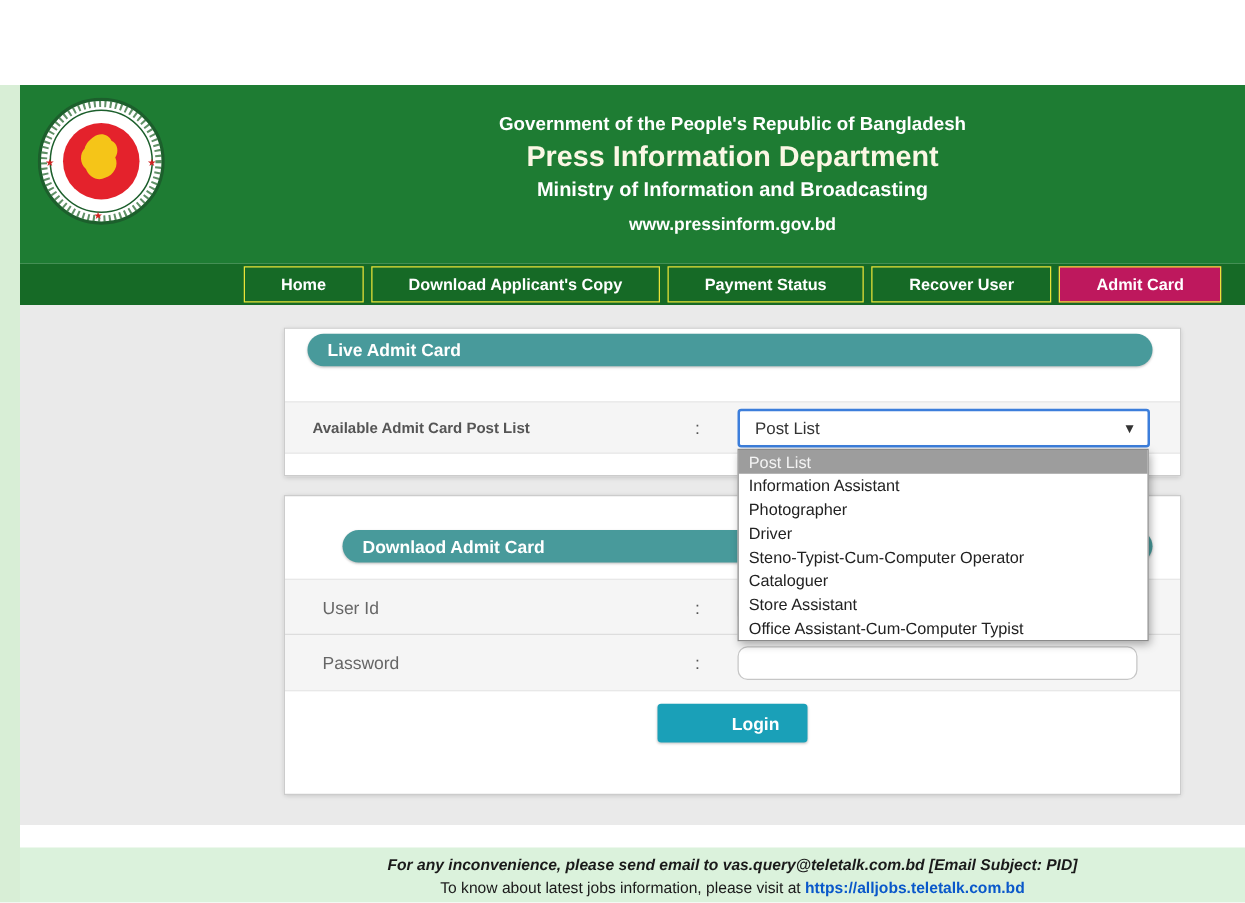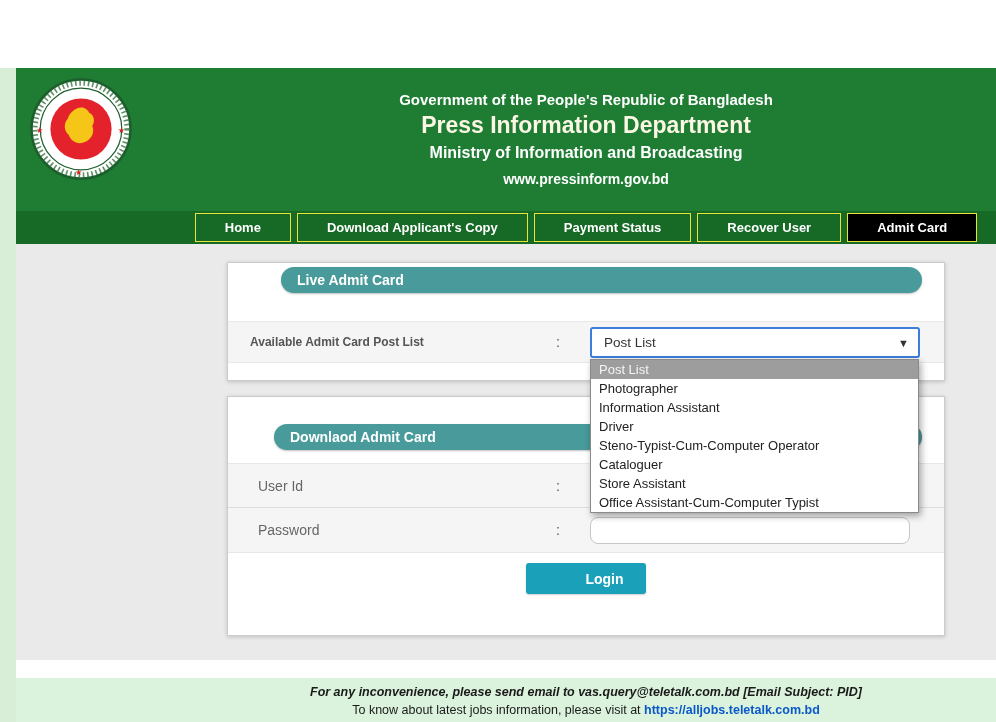--- a/index.html
+++ b/index.html
@@ -15,31 +15,31 @@
   .logo { position:absolute; left:14px; top:10px; width:102px; height:102px; }
   .header-text { position:absolute; top:0; left:0; width:100%; text-align:center; color:#ffffff; padding-top:22px; }
   .h-line1 { font-size:15px; font-weight:600; height:20px; line-height:20px; }
   .h-line2 { font-size:23px; font-weight:700; height:30px; line-height:30px; color:#fbf7e4; }
   .h-line3 { font-size:16px; font-weight:700; height:26px; line-height:26px; }
   .h-line4 { font-size:14px; font-weight:600; height:26px; line-height:26px; }
 
   
   .nav { position:absolute; top:143px; left:0; width:100%; height:33px; background:#166a26; display:flex; justify-content:center; align-items:center; }
   .nav-btn { display:block; height:29px; line-height:27px; padding:0 29px; margin:0 3px; border:1px solid #e9e339; background:#166a26; color:#fff; font-size:13px; font-weight:700; text-decoration:none; cursor:pointer; white-space:nowrap; }
-  .nav-btn.active { background:#000000; }
+  .nav-btn.active { background:#be185d; }
 
   
   .content { position:absolute; top:176px; left:0; width:100%; height:416px; background:#eaeaea; }
 
   .card { position:absolute; width:718px; background:#fff; border:1px solid #cccccc; box-shadow:0 1px 4px rgba(0,0,0,.18); }
   .card1 { left:211px; top:18px; height:119px; }
   .card2 { left:211px; top:152px; height:240px; }
 
   .pill { position:absolute; left:18px; right:22px; height:26px; background:#489a9b; border-radius:13px; color:#fff; font-size:14px; font-weight:700; line-height:26px; padding-left:16px; box-shadow:0 1px 2px rgba(0,0,0,.25); }
-  .card1 .pill { top:4px;margin-left:35px; }
+  .card1 .pill { top:4px; }
   .card2 .pill { top:27px;margin-left:28px; }
 
   .row1 { position:absolute; top:58px; left:0; right:0; height:42px; background:#f5f5f5; border-top:1px solid #e8e8e8; border-bottom:1px solid #e8e8e8; }
   .lbl { position:absolute; left:22px; top:0; line-height:40px; font-size:12px; font-weight:700; color:#555; }
   .colon-1 { position:absolute; left:328px; top:0; line-height:40px; font-size:14px; color:#555; }
 
   .select { position:absolute; left:362px; top:5px; width:330px; height:31px; border:2px solid #3c7edb; border-radius:3px; background:#fff; display:flex; align-items:center; justify-content:space-between; padding:0 9px 0 12px; font-size:13.5px; color:#333; cursor:pointer; }
   .chev { font-size:11px; color:#333; }
 
   .dropdown { position:absolute; left:362px; top:96px; width:329px; background:#fff; border:1px solid #8a8a8a; box-shadow:2px 3px 7px rgba(0,0,0,.35); z-index:60; }
@@ -106,22 +106,22 @@
         <div class="row1">
           <span class="lbl">Available Admit Card Post List</span>
           <span class="colon-1">:</span>
           <div class="select">
             <span>Post List</span>
             <span class="chev">▼</span>
           </div>
         </div>
         <div class="dropdown">
           <div class="opt selected">Post List</div>
+          <div class="opt">Information Assistant</div>
           <div class="opt">Photographer</div>
-          <div class="opt">Information Assistant</div>
           <div class="opt">Driver</div>
           <div class="opt">Steno-Typist-Cum-Computer Operator</div>
           <div class="opt">Cataloguer</div>
           <div class="opt">Store Assistant</div>
           <div class="opt">Office Assistant-Cum-Computer Typist</div>
         </div>
       </div>
 
       <div class="card card2">
         <div class="pill">Downlaod Admit Card</div>

